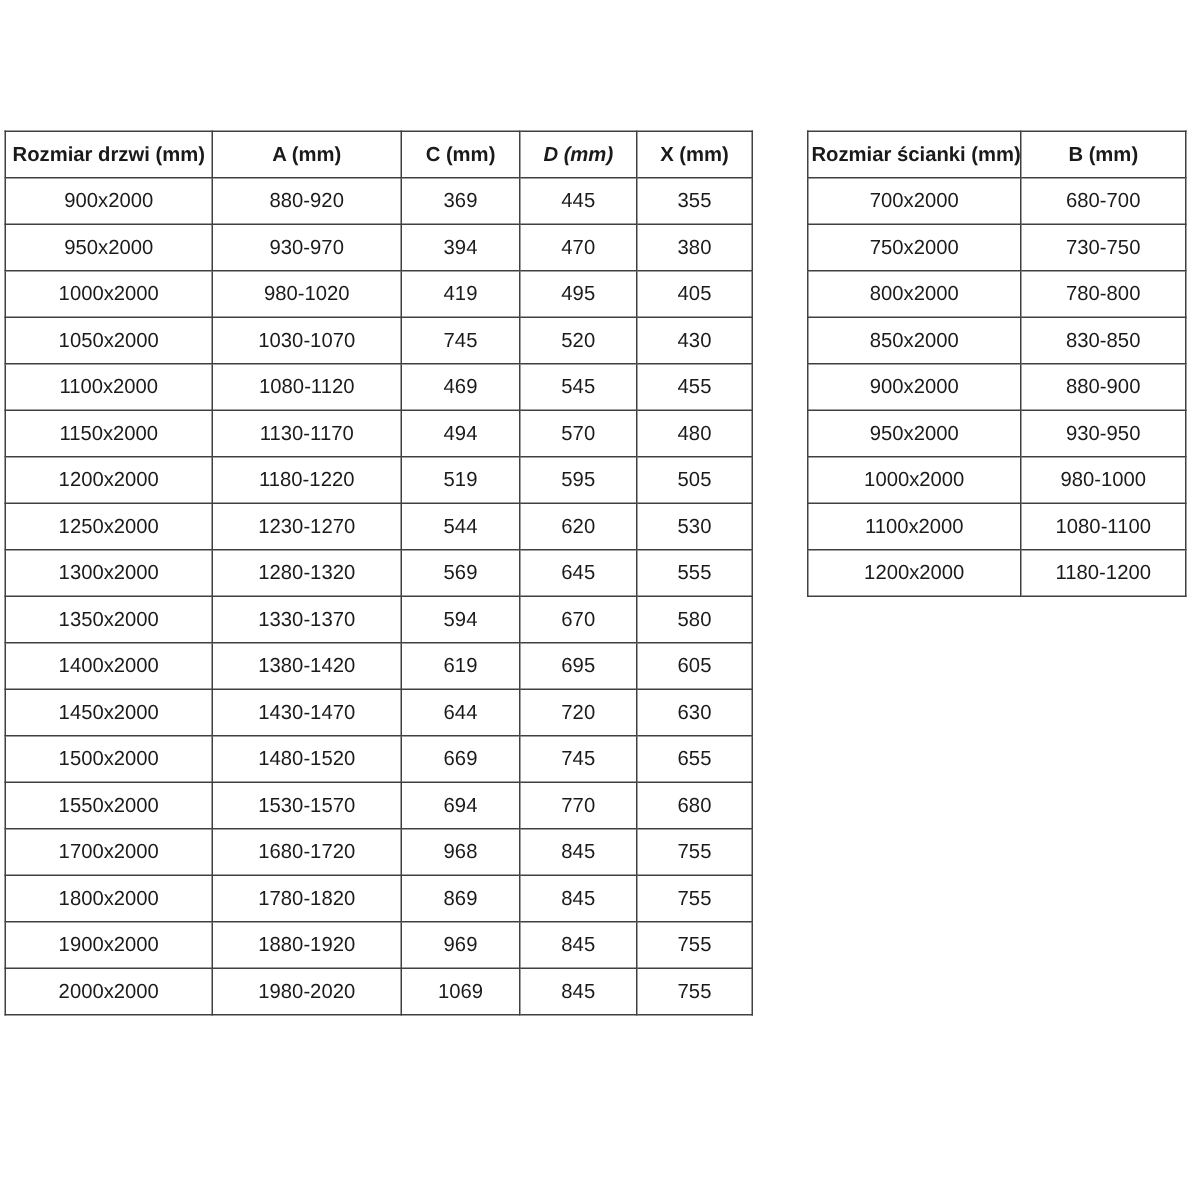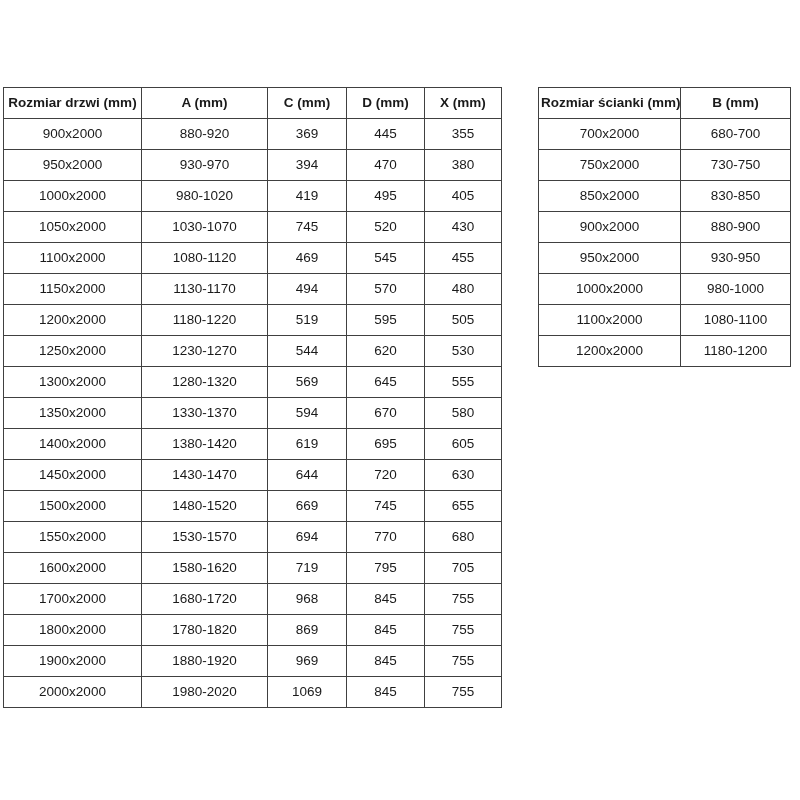--- a/index.html
+++ b/index.html
@@ -45,21 +45,21 @@
     overflow: hidden;
     font-weight: normal;
   }
   .spec-table th {
     font-weight: bold;
   }
   
   #table-doors th:nth-child(1) { width: 133px; }
   #table-doors th:nth-child(2) { width: 121px; margin-top: 34px; }
   #table-doors th:nth-child(3) { width: 74px; }
-  #table-doors th:nth-child(4) { width: 73px; }
+  #table-doors th:nth-child(4) { width: 73px; font-style: italic; }
   #table-doors th:nth-child(5) { width: 72px; margin-top: 41px; }
   
   #table-walls th:nth-child(1) { width: 137px; text-align: right; }
   #table-walls th:nth-child(2) { width: 105px; }
 </style>
 </head>
 <body>
 
 <div class="page">
   <table class="spec-table" id="table-doors">
@@ -165,27 +165,20 @@
           <td>655</td>
         </tr>
         <tr>
           <td>1550x2000</td>
           <td>1530-1570</td>
           <td>694</td>
           <td>770</td>
           <td>680</td>
         </tr>
         <tr>
-          <td>1600x2000</td>
-          <td>1580-1620</td>
-          <td>719</td>
-          <td>795</td>
-          <td>705</td>
-        </tr>
-        <tr>
           <td>1700x2000</td>
           <td>1680-1720</td>
           <td>968</td>
           <td>845</td>
           <td>755</td>
         </tr>
         <tr>
           <td>1800x2000</td>
           <td>1780-1820</td>
           <td>869</td>
@@ -216,20 +209,24 @@
         </tr>
       </thead>
       <tbody>
         <tr>
           <td>700x2000</td>
           <td>680-700</td>
         </tr>
         <tr>
           <td>750x2000</td>
           <td>730-750</td>
+        </tr>
+        <tr>
+          <td>800x2000</td>
+          <td>780-800</td>
         </tr>
         <tr>
           <td>850x2000</td>
           <td>830-850</td>
         </tr>
         <tr>
           <td>900x2000</td>
           <td>880-900</td>
         </tr>
         <tr>

